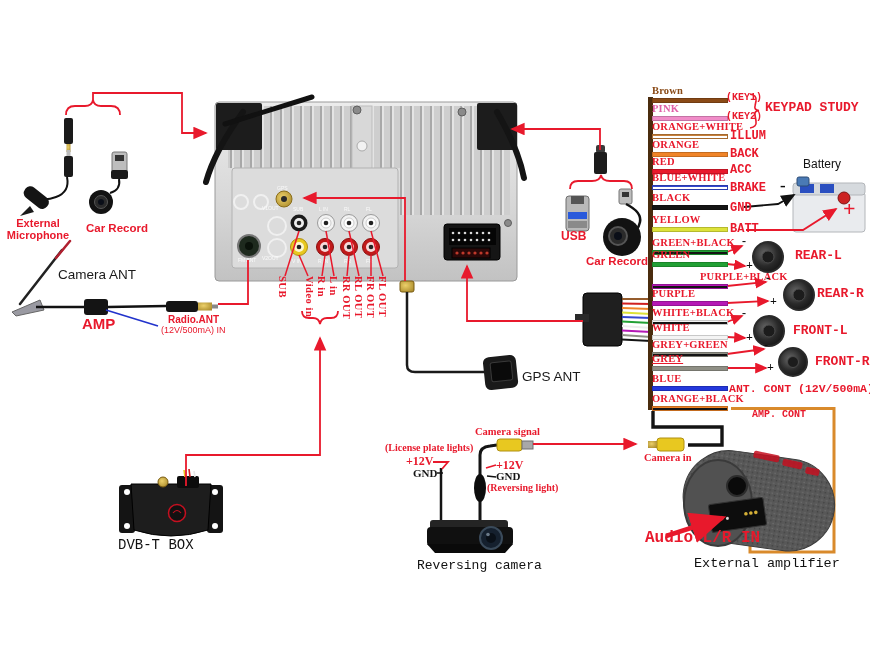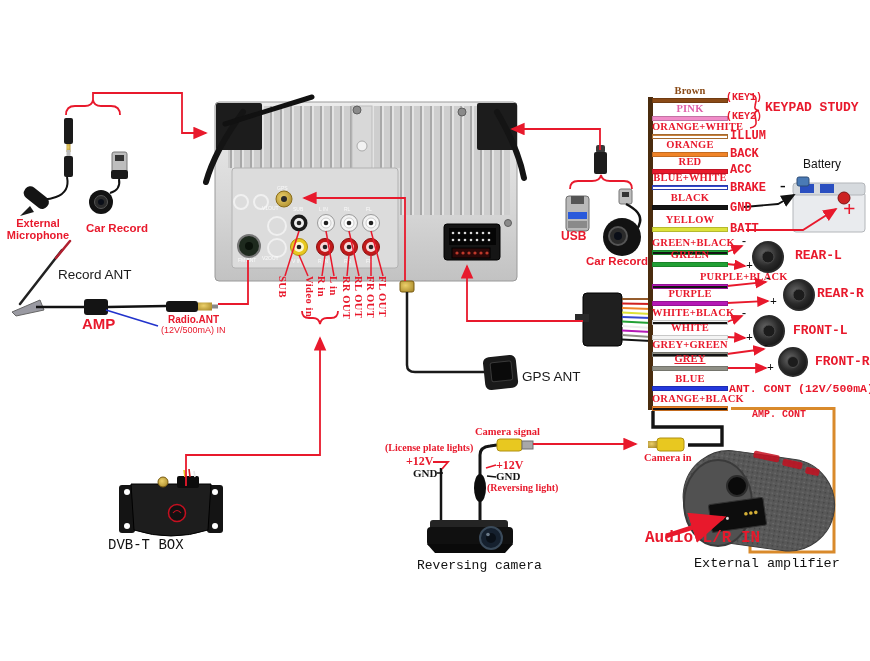--- a/index.html
+++ b/index.html
@@ -5,21 +5,21 @@
   html,body{margin:0;padding:0;background:#fff;}
   #stage{position:relative;width:870px;height:661px;background:#ffffff;overflow:hidden;
          font-family:"Liberation Sans",sans-serif;}
   #art{position:absolute;left:0;top:0;}
   .lbl{position:absolute;white-space:nowrap;}
   .red-serif{font-family:"Liberation Serif",serif;font-weight:bold;color:#e8192c;}
   .blk-serif{font-family:"Liberation Serif",serif;font-weight:bold;color:#151515;}
   .mono{font-family:"Liberation Mono","DejaVu Sans Mono",monospace;}
   .sans{font-family:"Liberation Sans",sans-serif;}
   .wrow{position:absolute;left:652px;width:76px;}
-  .wlabel{display:block;height:13px;line-height:13px;text-align:center;
+  .wlabel{display:block;height:13px;line-height:13px;
           font:bold 10.5px "Liberation Serif",serif;letter-spacing:.2px;}
   .wbar{position:relative;height:5px;border:0.5px solid rgba(0,0,0,.18);box-sizing:border-box;}
   .wstripe{position:absolute;left:0;right:0;top:1.4px;height:1.8px;}
   .vlabel{position:absolute;writing-mode:vertical-rl;font:bold 10.5px "Liberation Serif",serif;
           color:#e8192c;letter-spacing:.5px;top:276px;}
   .sign{position:absolute;font:bold 12px "Liberation Serif",serif;color:#0c0c0c;}
 </style>
 </head>
 <body>
 
@@ -538,25 +538,25 @@
   <span class="sign" style="left:746px;top:330px">+</span>
   <span class="sign" style="left:764px;top:338px">-</span>
   <span class="sign" style="left:767px;top:360px">+</span>
 
   <span class="lbl sans" style="left:803px;top:157px;font-size:12px;color:#111">Battery</span>
   <span class="lbl" style="left:780px;top:176px;font:bold 17px 'Liberation Serif',serif;color:#0c0c0c">-</span>
   <span class="lbl" style="left:843px;top:196px;font:bold 22px 'Liberation Serif',serif;color:#e8192c">+</span>
 
   <span class="lbl red-serif sans" style="left:2px;top:218px;width:72px;text-align:center;white-space:normal;font:bold 11px 'Liberation Sans',sans-serif;color:#e8192c;line-height:11.5px">External Microphone</span>
   <span class="lbl" style="left:86px;top:222px;font:bold 11.5px 'Liberation Sans',sans-serif;color:#e8192c">Car Record</span>
-  <span class="lbl sans" style="left:58px;top:267px;font-size:13.5px;color:#1a1a1a">Record ANT</span>
+  <span class="lbl sans" style="left:58px;top:267px;font-size:13.5px;color:#1a1a1a">Camera ANT</span>
   <span class="lbl" style="left:82px;top:315px;font:bold 15px 'Liberation Sans',sans-serif;color:#e8192c">AMP</span>
   <span class="lbl" style="left:168px;top:314px;font:bold 10px 'Liberation Sans',sans-serif;color:#e8192c">Radio.ANT</span>
   <span class="lbl" style="left:161px;top:325px;font:9px 'Liberation Sans',sans-serif;color:#e8192c">(12V/500mA) IN</span>
-  <span class="lbl mono" style="left:108px;top:537px;font-size:14px;color:#111">DVB-T  BOX</span>
+  <span class="lbl mono" style="left:118px;top:537px;font-size:14px;color:#111">DVB-T  BOX</span>
 
   <span class="lbl" style="left:561px;top:229px;font:bold 12px 'Liberation Sans',sans-serif;color:#e8192c">USB</span>
   <span class="lbl" style="left:586px;top:255px;font:bold 11.5px 'Liberation Sans',sans-serif;color:#e8192c">Car Record</span>
 
   <span class="lbl sans" style="left:522px;top:369px;font-size:13.5px;color:#1a1a1a">GPS ANT</span>
 
   <span class="lbl red-serif" style="left:475px;top:426px;font-size:10.5px">Camera signal</span>
   <span class="lbl red-serif" style="left:385px;top:442px;font-size:10px">(License plate lights)</span>
   <span class="lbl red-serif" style="left:406px;top:454px;font-size:12px">+12V</span>
   <span class="lbl blk-serif" style="left:413px;top:467px;font-size:11px">GND</span>

